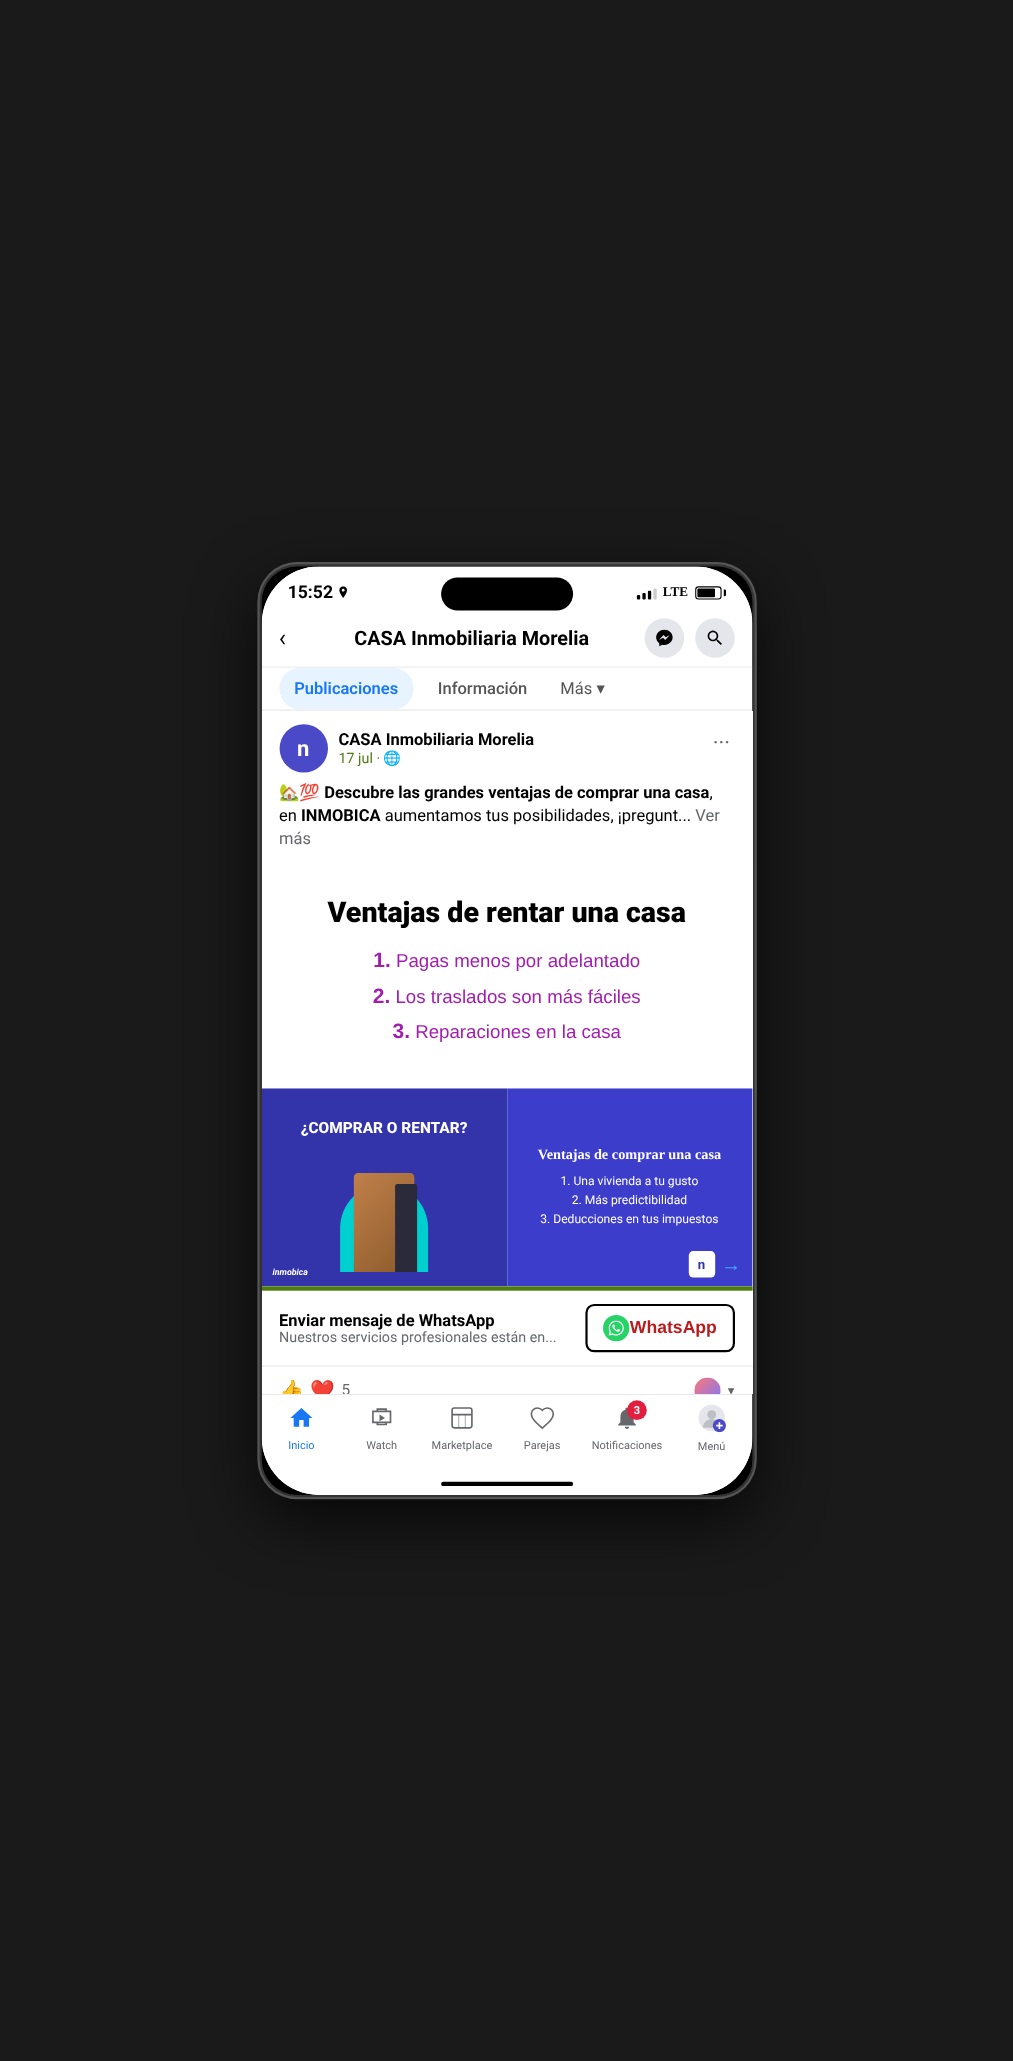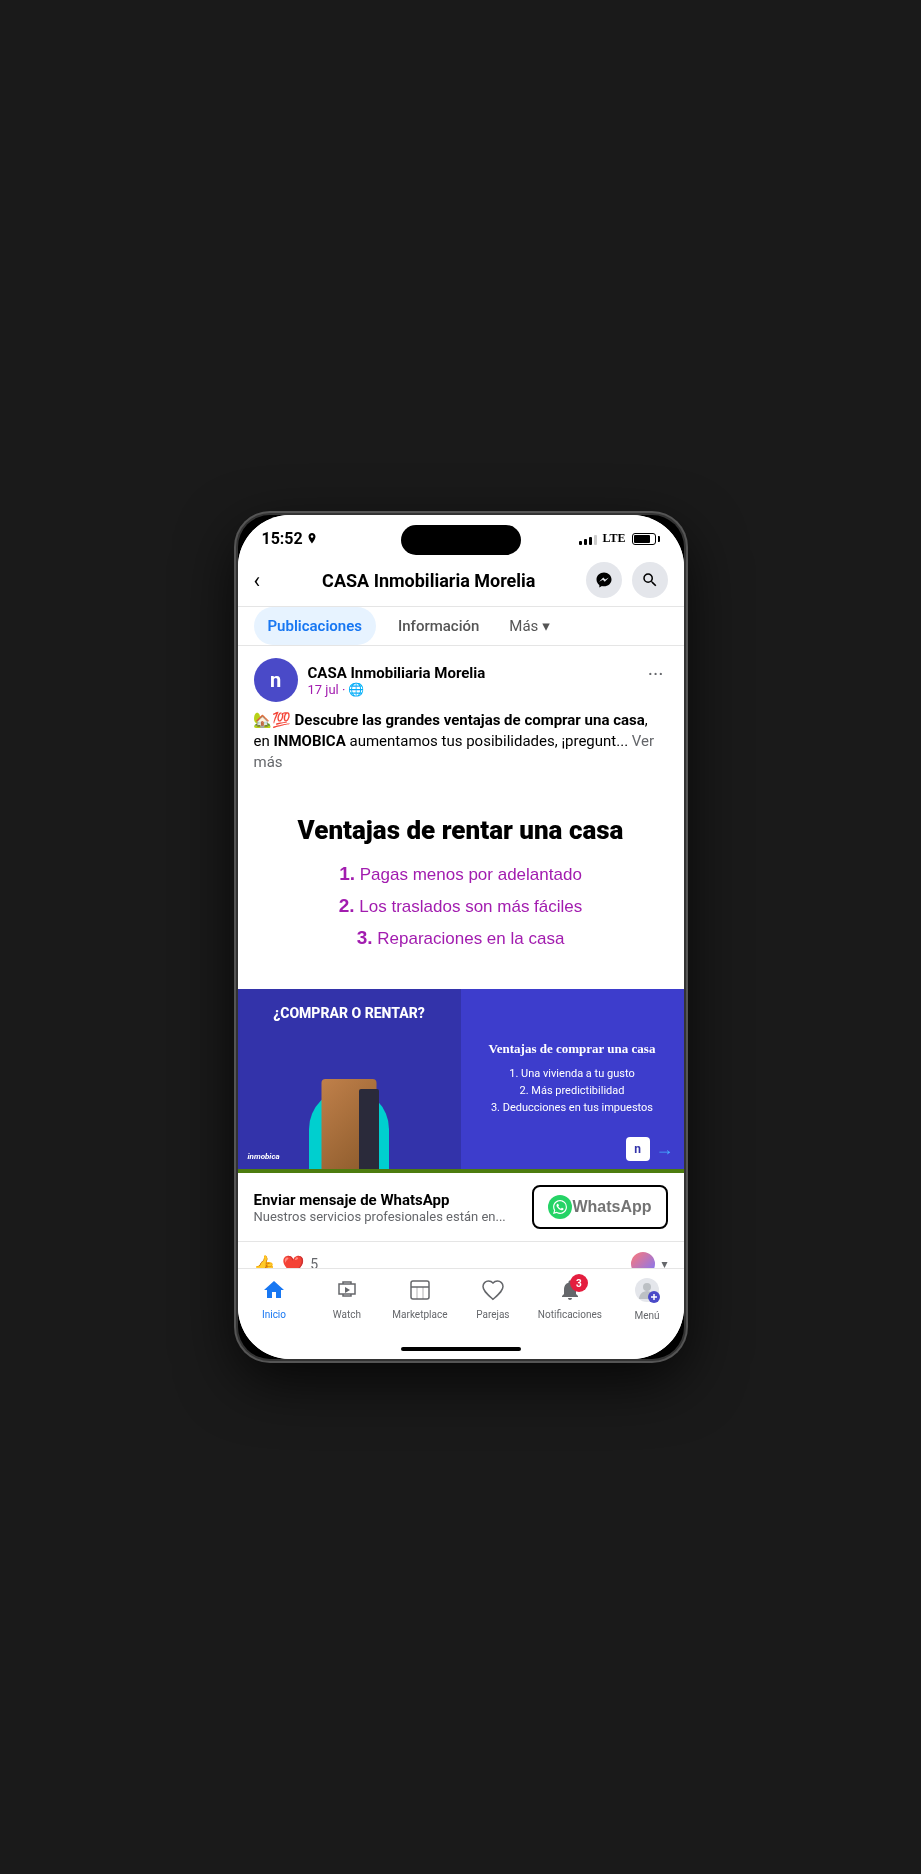--- a/index.html
+++ b/index.html
@@ -211,21 +211,21 @@
       font-weight: 700;
       flex-shrink: 0;
     }
     .author-name {
       font-size: 15px;
       font-weight: 700;
       color: #000;
     }
     .post-meta {
       font-size: 13px;
-      color: #a21caf;
+      color: #4d7c0f;
       display: flex;
       align-items: center;
       gap: 4px;
     }
     .three-dots {
       font-size: 20px;
       color: #65676b;
       cursor: pointer;
       padding: 4px;
     }
@@ -271,21 +271,21 @@
       height: 180px;
       overflow: hidden;
     }
     .carousel-left {
       width: 50%;
       background: #3333aa;
       position: relative;
       display: flex;
       flex-direction: column;
       align-items: center;
-      justify-content: space-between;
+      justify-content: center;
       padding: 16px 12px 0;
     }
     .carousel-left-title {
       color: #fff;
       font-size: 14px;
       font-weight: 800;
       text-align: center;
       margin-bottom: 8px;
     }
     .building-visual {
@@ -407,21 +407,21 @@
       display: flex;
       align-items: center;
       gap: 0;
       border: 2px solid #000;
       border-radius: 8px;
       padding: 8px 14px;
       background: #fff;
       cursor: pointer;
       font-size: 16px;
       font-weight: 700;
-      color: #737373;
+      color: #b91c1c;
     }
     .wa-icon {
       width: 24px;
       height: 24px;
       background: #25d366;
       border-radius: 50%;
       display: flex;
       align-items: center;
       justify-content: center;
       color: #fff;

